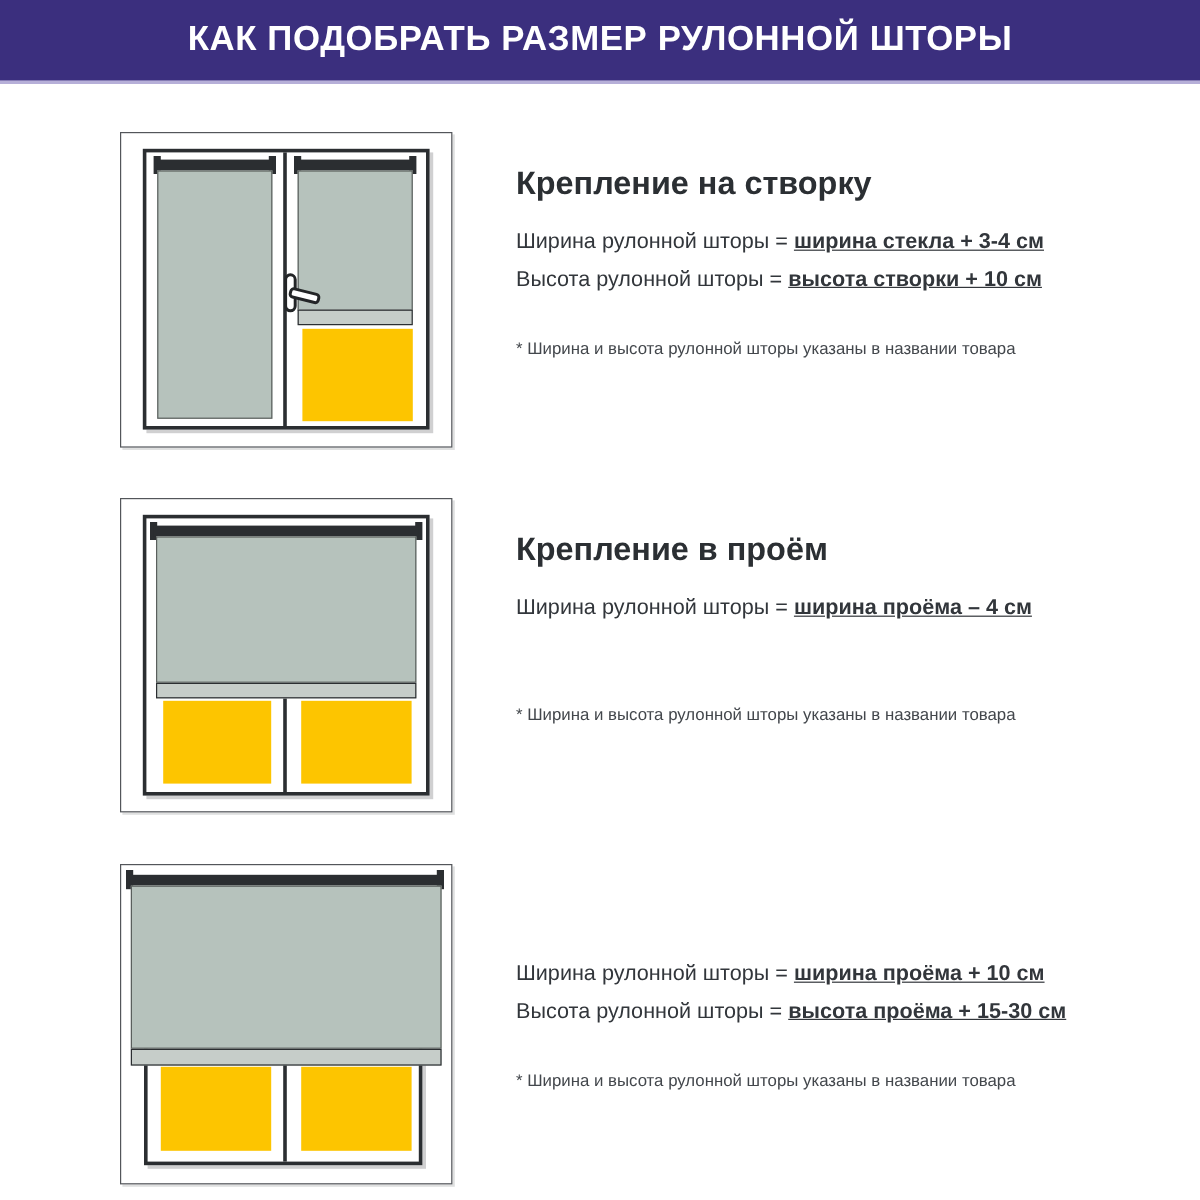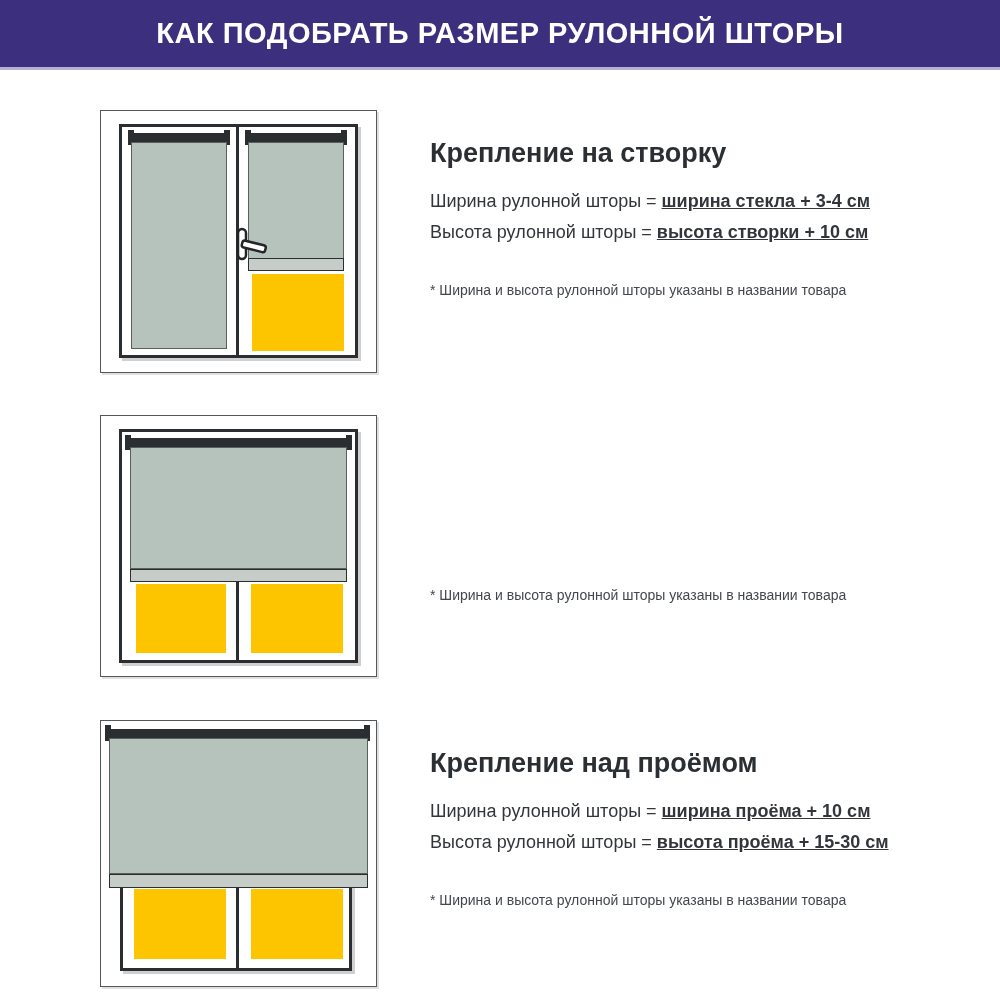--- a/index.html
+++ b/index.html
@@ -88,39 +88,40 @@
       <div class="glass" style="left:150px;top:168px;width:92px;height:69px;"></div>
       <div class="blind" style="position:static;">
         <div class="cap" style="left:24px;top:19px;"></div>
         <div class="cap" style="left:245px;top:19px;"></div>
         <div class="rbar" style="left:27px;top:22px;width:221px;"></div>
         <div class="fabric" style="left:29px;top:31px;width:217px;height:122px;"></div>
         <div class="bbar" style="left:29px;top:153px;width:217px;height:13px;"></div>
       </div>
     </div>
     <div class="sec-text">
+      <h2>Крепление в проём</h2>
+      <p class="formula f1"><span>Ширина рулонной шторы = </span><b>ширина проёма – 4 см</b></p>
       <p class="note">* Ширина и высота рулонной шторы указаны в названии товара</p>
     </div>
   </div>
 
   <div class="row" style="top:720px;height:280px;">
     <div class="dg" style="top:0;height:265px;">
       <div class="frame" style="left:19px;top:30px;width:232px;height:220px;"></div>
       <div class="mullion" style="left:135px;top:160px;height:87px;"></div>
       <div class="glass" style="left:33px;top:168px;width:92px;height:70px;"></div>
       <div class="glass" style="left:150px;top:168px;width:92px;height:70px;"></div>
       <div class="blind" style="position:static;">
         <div class="cap" style="left:4px;top:4px;height:16px;z-index:3;"></div>
         <div class="cap" style="left:263px;top:4px;height:16px;z-index:3;"></div>
         <div class="rbar" style="left:7px;top:8px;width:261px;z-index:3;"></div>
         <div class="fabric" style="left:8px;top:17px;width:259px;height:136px;z-index:3;"></div>
         <div class="bbar" style="left:8px;top:153px;width:259px;height:14px;z-index:3;"></div>
       </div>
     </div>
     <div class="sec-text">
-      <h2>Крепление над проёмом</h2>
       <p class="formula f1"><span>Ширина рулонной шторы = </span><b>ширина проёма + 10 см</b></p>
       <p class="formula f2"><span>Высота рулонной шторы = </span><b>высота проёма + 15-30 см</b></p>
       <p class="note">* Ширина и высота рулонной шторы указаны в названии товара</p>
     </div>
   </div>
 
 </div>
 
 </body></html>

